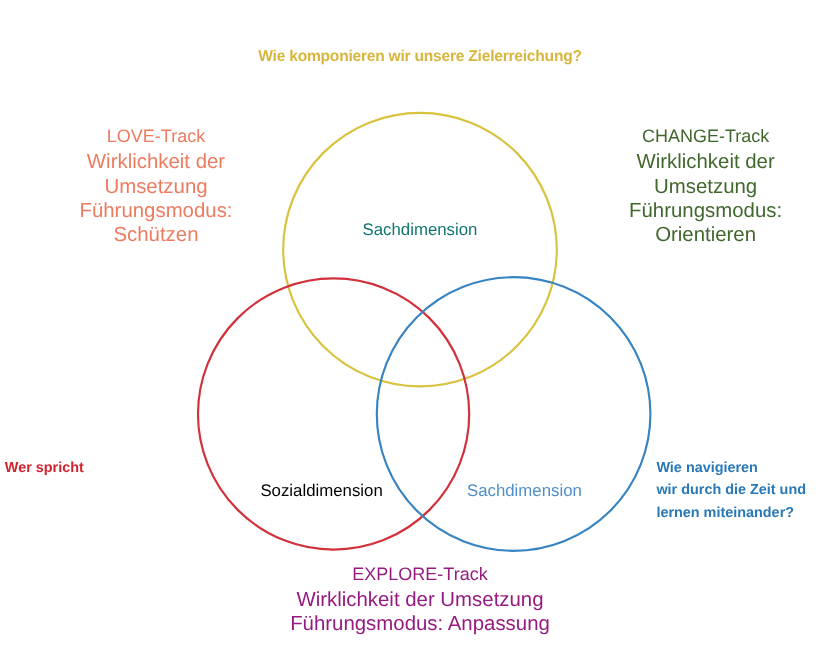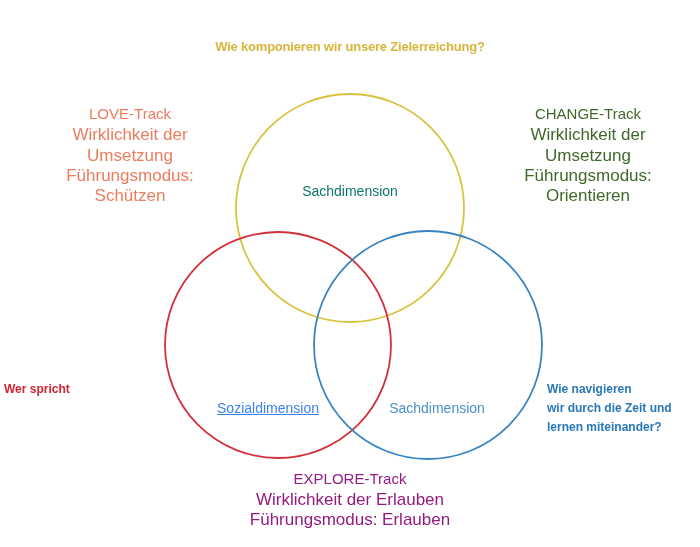--- a/index.html
+++ b/index.html
@@ -47,42 +47,42 @@
   <svg id="venn-svg" width="700" height="547" viewBox="0 0 700 547">
     <circle cx="350" cy="208" r="114" fill="none" stroke-width="1.8" stroke="#D9C23E"></circle>
     <circle cx="278" cy="345" r="113" fill="none" stroke-width="1.8" stroke="#D2303A"></circle>
     <circle cx="428" cy="345" r="114" fill="none" stroke-width="1.8" stroke="#3884C2"></circle>
   </svg>
 
   <div class="abs top-question" style="color: rgb(216, 181, 60);">Wie komponieren wir unsere Zielerreichung?</div>
 
   <div class="abs circle-label label-sach" style="color: #0f766e; margin-top: 44px;">Sachdimension</div>
 
-  <div class="abs circle-label label-sozial" style="color: #3b82f6; text-decoration: underline;">Sozialdimension</div>
+  <div class="abs circle-label label-sozial" style="color: #000000;">Sozialdimension</div>
 
   <div class="abs circle-label label-zeit" style="color: rgb(78, 143, 200);">Sachdimension</div>
 
   <div class="abs track-block track-love" style="color: rgb(236, 124, 95);">
     <div class="track-name">LOVE-Track</div>
     <div class="track-title">Wirklichkeit der</div>
     <div class="track-title">Umsetzung</div>
     <div class="track-mode">Führungsmodus: Schützen</div>
   </div>
 
   <div class="abs track-block track-change" style="color: rgb(65, 104, 44); text-align: center;">
     <div class="track-name">CHANGE-Track</div>
     <div class="track-title">Wirklichkeit der</div>
     <div class="track-title">Umsetzung</div>
     <div class="track-mode">Führungsmodus: Orientieren</div>
   </div>
 
   <div class="abs track-block track-explore" style="color: rgb(149, 27, 129);">
     <div class="track-name">EXPLORE-Track</div>
-    <div class="track-title">Wirklichkeit der Erlauben</div>
-    <div class="track-mode">Führungsmodus: Erlauben</div>
+    <div class="track-title">Wirklichkeit der Umsetzung</div>
+    <div class="track-mode">Führungsmodus: Anpassung</div>
   </div>
 
   <div class="abs side-question q-social" style="color: rgb(210, 35, 46);">
     <div>Wer spricht</div>
   </div>
 
   <div class="abs side-question q-time" style="color: rgb(40, 120, 184);">
     <div>Wie navigieren</div>
     <div>wir durch die Zeit und</div>
     <div>lernen miteinander?</div>

